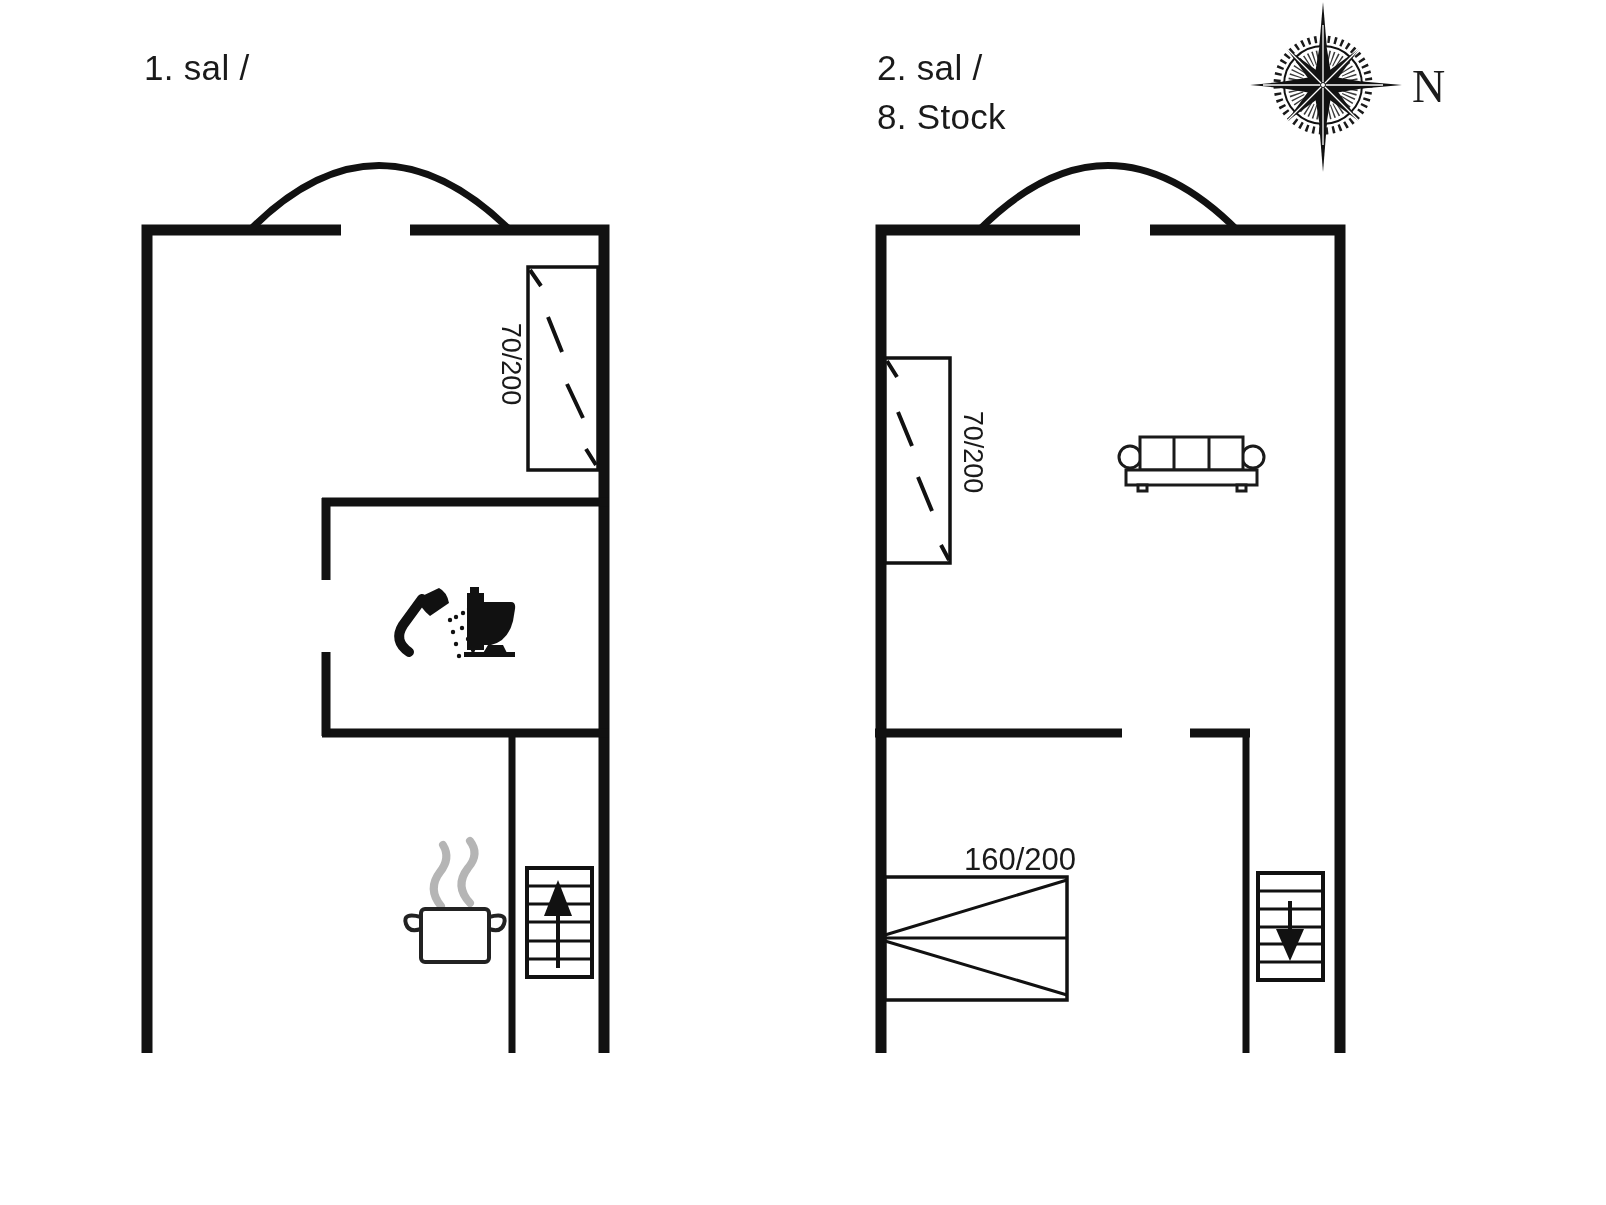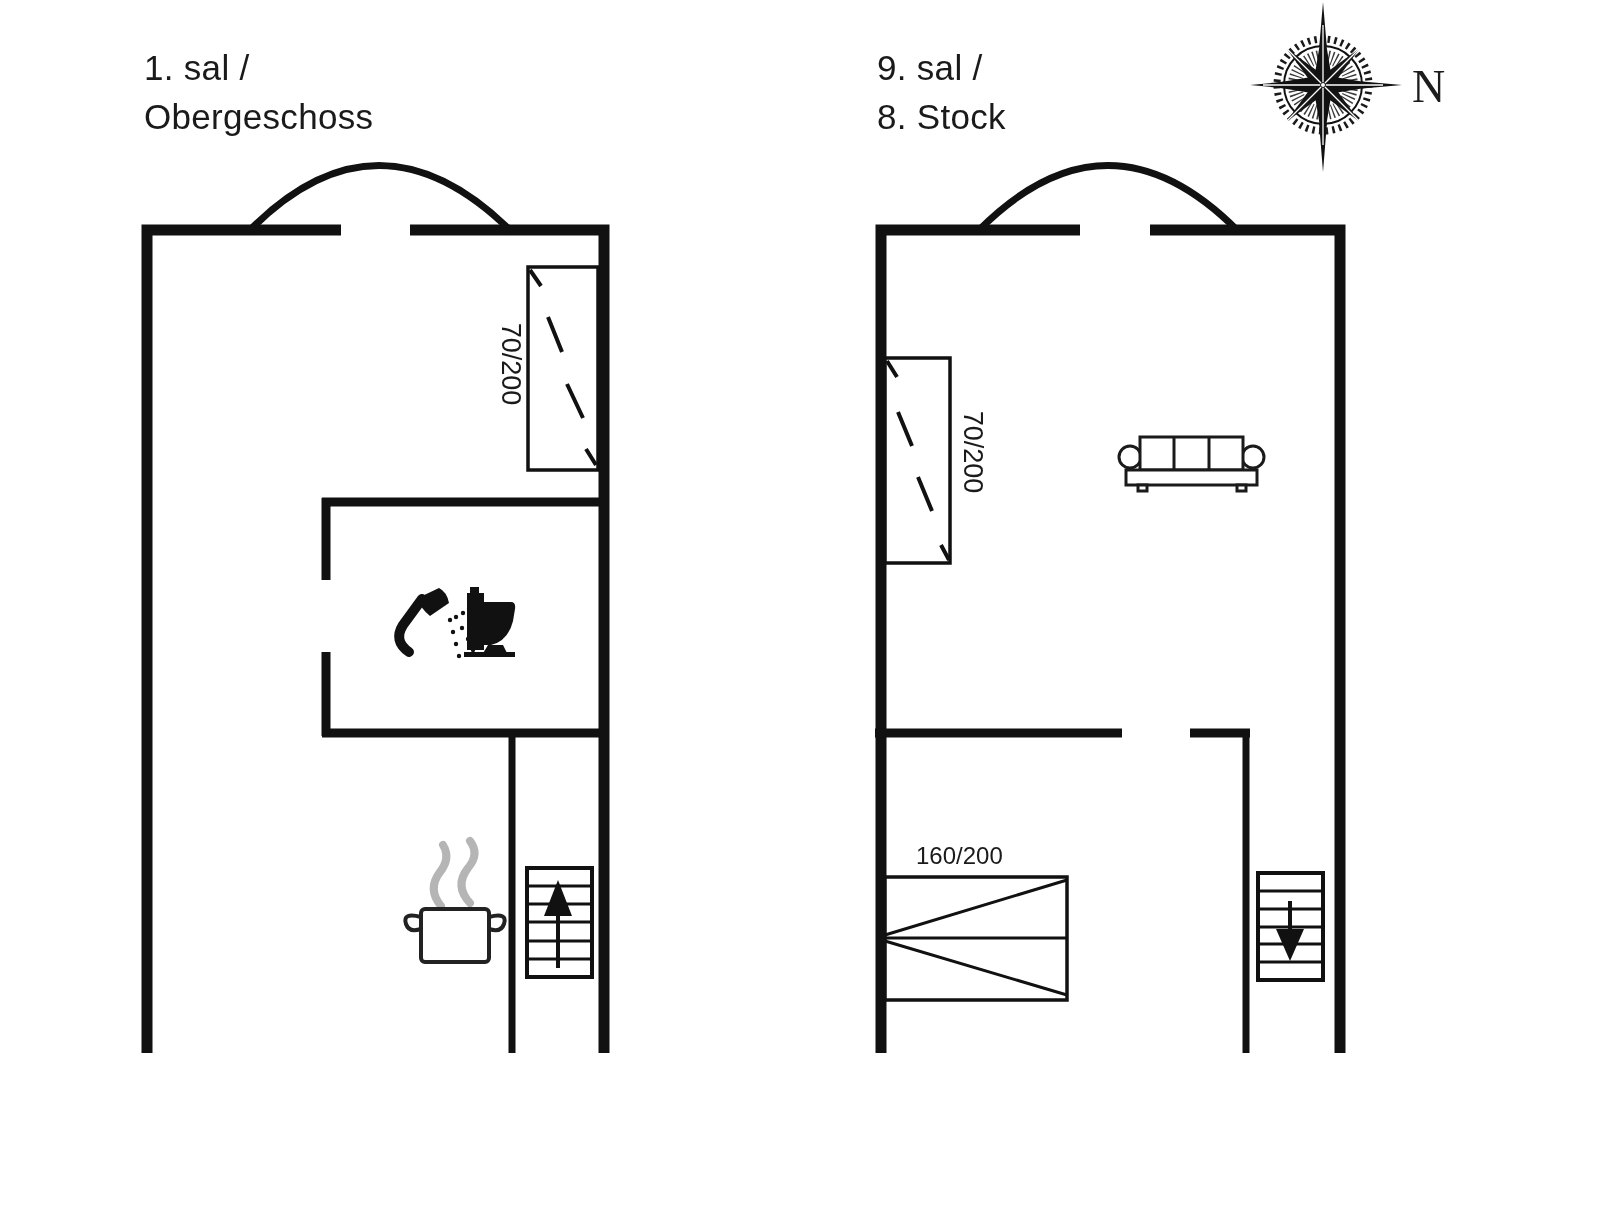--- a/index.html
+++ b/index.html
@@ -2,21 +2,21 @@
 <html><head>
 <meta charset="utf-8">
 <style>
   html,body{margin:0;padding:0;background:#ffffff;}
   .stage{position:relative;width:1606px;height:1053px;background:#ffffff;overflow:hidden;
          font-family:"Liberation Sans",sans-serif;}
   .stage svg{position:absolute;left:0;top:0;}
   .t{position:absolute;color:#1a1a1a;white-space:nowrap;}
   .title{font-size:35px;letter-spacing:0.3px;}
   .bedlbl{font-size:27px;transform:translate(-50%,-50%) rotate(90deg);transform-origin:center;}
-  .bedlbl-flat{font-size:24px;}
+  .bedlbl-flat{font-size:31px;margin-left:48px;}
   .north{font-family:"Liberation Serif",serif;font-size:46px;color:#1c1c1c;}
 </style>
 </head>
 <body>
 
 <div class="stage">
 
 <svg width="1606" height="1205" viewBox="0 0 1606 1205">
 
   <g stroke="#111111" fill="none">
@@ -140,23 +140,22 @@
     <circle cx="1323" cy="85" r="28" fill="none" stroke="#3a3a3a" stroke-width="14" stroke-dasharray="1.3 2.4"></circle>
     <circle cx="1323" cy="85" r="20" fill="#ffffff"></circle>
     <polygon points="1360,48 1333,85 1360,122 1323,95 1286,122 1313,85 1286,48 1323,75" fill="#151515"></polygon>
     <polygon points="1323,25 1331.5,76.5 1383,85 1331.5,93.5 1323,145 1314.5,93.5 1263,85 1314.5,76.5" fill="#111111"></polygon>
     <path d="M1323,25 L1323,145 M1263,85 L1383,85 M1360,48 L1286,122 M1286,48 L1360,122" stroke="#ffffff" stroke-width="1.3" fill="none"></path>
     <circle cx="1323" cy="85" r="2.5" fill="#ffffff" stroke="#111111" stroke-width="1"></circle>
   </g>
 </svg>
 
   <div class="t title" style="left:144px;top:48px;">1. sal /</div>
-  <div class="t title" style="left:144px;top:97px;">Obergeschoss</div>
 
-  <div class="t title" style="left:877px;top:48px;">9. sal /</div>
+  <div class="t title" style="left:877px;top:48px;">2. sal /</div>
   <div class="t title" style="left:877px;top:97px;">8. Stock</div>
 
   <div class="t bedlbl" style="left:510px;top:364px;">70/200</div>
 
   <div class="t bedlbl" style="left:972px;top:452px;">70/200</div>
 
   <div class="t bedlbl-flat" style="left:916px;top:842px;">160/200</div>
 
   <div class="t north" style="left:1412px;top:60px;">N</div>
 </div>

